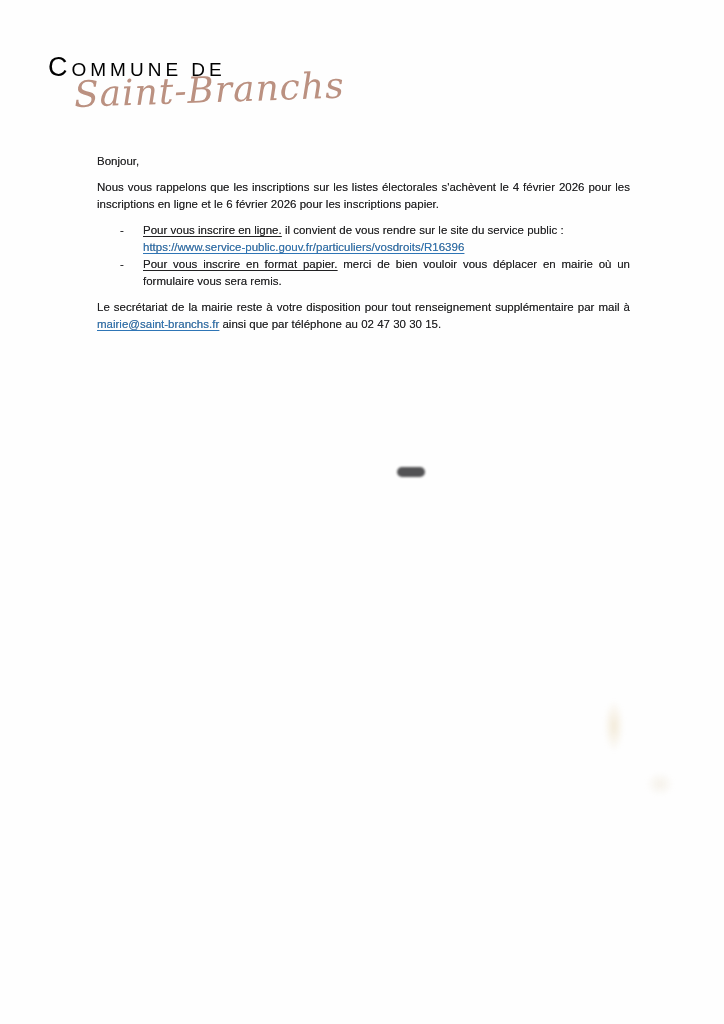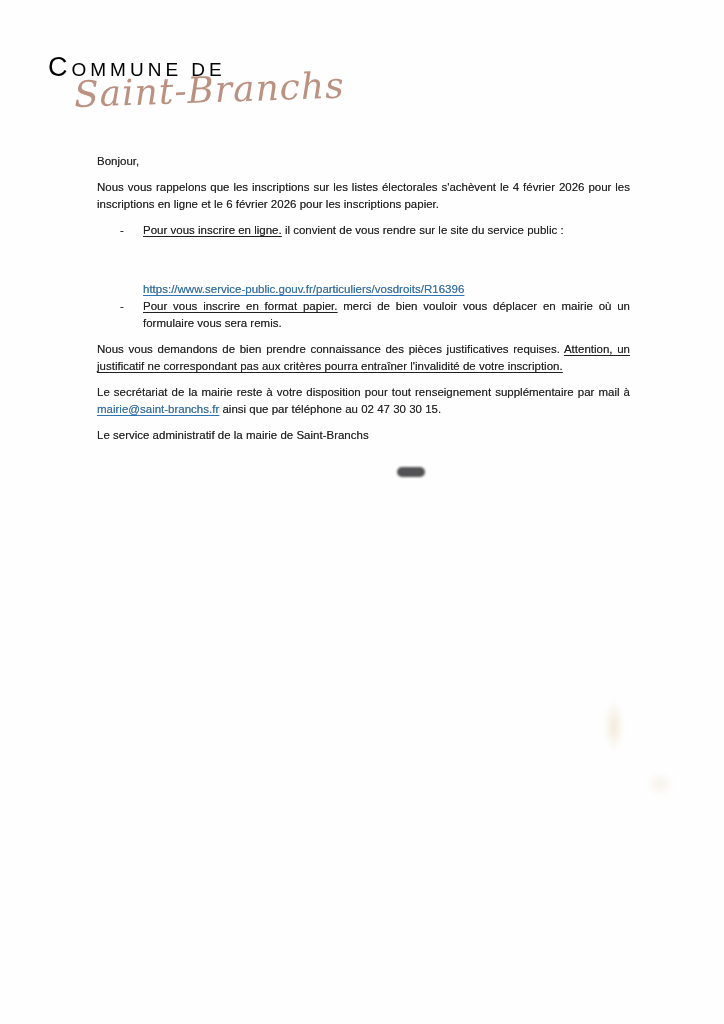--- a/index.html
+++ b/index.html
@@ -52,21 +52,20 @@
   .bullets { margin: 0 0 9px 0; }
   .bullet { display: flex; }
   .bullet-marker { flex: 0 0 23px; margin-left: 23px; }
   .bullet-content { flex: 1 1 auto; text-align: justify; }
   .ul { text-decoration: underline; text-underline-offset: 2px; margin-top: 24px; }
   .lnk {
     color: #2e75b6;
     text-decoration: underline;
     text-underline-offset: 2px;
     cursor: pointer;
-    margin-top: 42px;
   }
   .lnk-block { display: block; }
 
   
   .smudge {
     position: absolute;
     left: 397px; top: 467px;
     width: 28px; height: 10px;
     background: #454547;
     border-radius: 5px;
@@ -117,30 +116,26 @@
       <div class="bullet">
         <span class="bullet-marker">-</span>
         <span class="bullet-content">
           <span class="ul">Pour vous inscrire en format papier.</span><span> merci de bien vouloir vous déplacer en mairie où un formulaire vous sera remis.</span>
         </span>
       </div>
 
     </div>
 
 
-    <p>
-      <span>Nous vous demandons de bien prendre connaissance des pièces justificatives requises. </span><span class="ul">Attention, un justificatif ne correspondant pas aux critères pourra entraîner l'invalidité de votre inscription.</span>
-    </p>
 
     <p>
       <span>Le secrétariat de la mairie reste à votre disposition pour tout renseignement supplémentaire par mail à </span><a class="lnk">mairie@saint-branchs.fr</a><span> ainsi que par téléphone au 02 47 30 30 15.</span>
     </p>
 
 
-    <p>Le service administratif de la mairie de Saint-Branchs</p>
 
   </div>
 
   <div class="smudge"></div>
   <div class="stain-a"></div>
   <div class="stain-b"></div>
 
 </div>
 
 </body></html>

